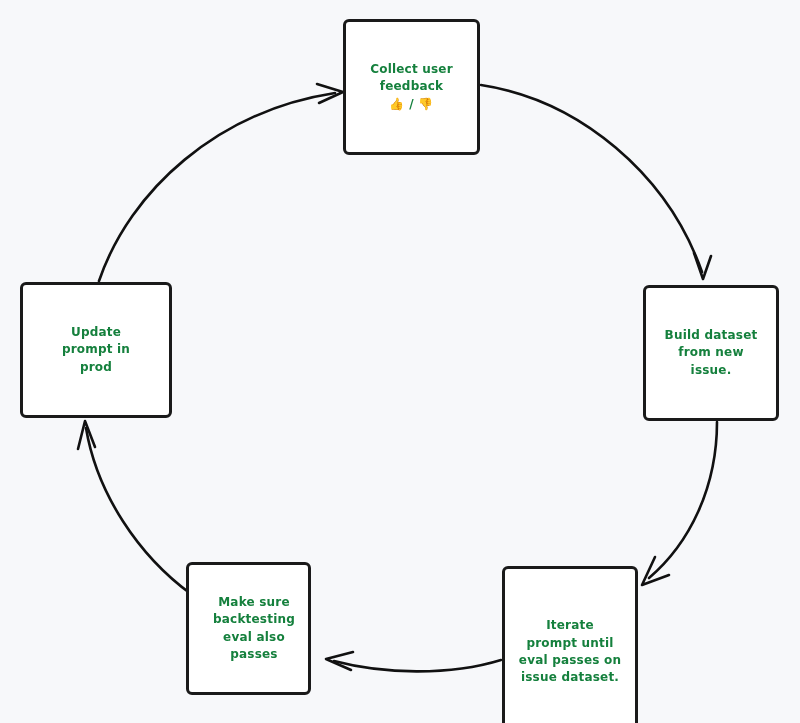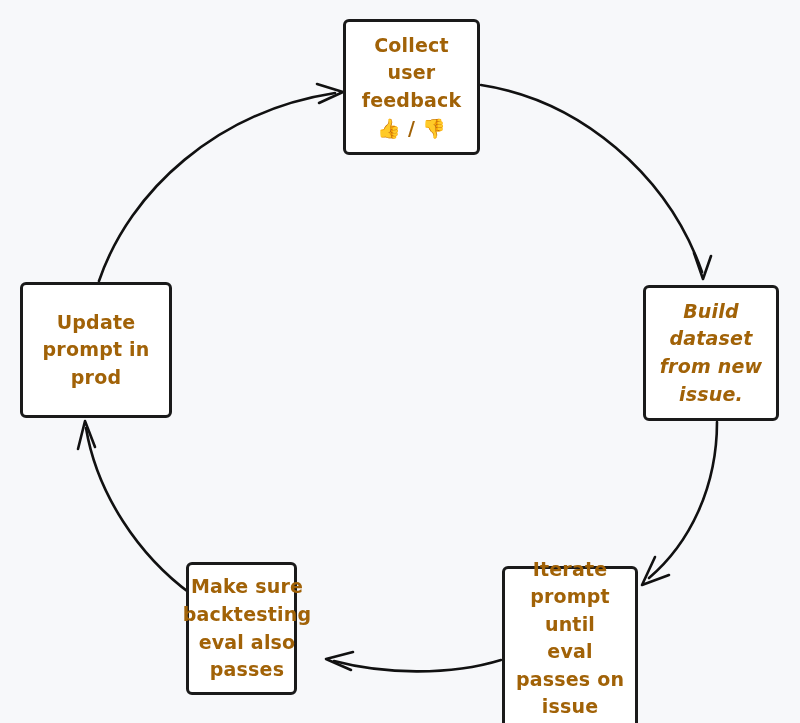--- a/index.html
+++ b/index.html
@@ -34,32 +34,32 @@
     border-radius: 6px;
     display: flex;
     align-items: center;
     justify-content: center;
     text-align: center;
     z-index: 2;
   }
   .node-label {
     font-family: "DejaVu Sans", sans-serif;
     font-weight: 700;
-    font-size: 19px;
+    font-size: 12px;
     line-height: 1.45;
-    color: #a16207;
+    color: #15803d;
     letter-spacing: 0.2px;
     padding: 0 8px;
     white-space: pre-line;
   }
   
   #node-collect-feedback { left: 343px; top: 19px;  width: 137px; height: 136px; }
-  #node-build-dataset    { left: 643px; top: 285px; width: 136px; height: 136px; font-style: italic; }
+  #node-build-dataset    { left: 643px; top: 285px; width: 136px; height: 136px; }
   #node-iterate-prompt   { left: 502px; top: 566px; width: 136px; height: 172px; }
-  #node-backtesting-eval { left: 186px; top: 562px; width: 111px; height: 133px; padding-left: 11px; }
+  #node-backtesting-eval { left: 186px; top: 562px; width: 125px; height: 133px; padding-left: 11px; }
   #node-update-prompt    { left: 20px;  top: 282px; width: 152px; height: 136px; }
 </style>
 </head>
 <body>
 
 <div id="canvas">
 
   <svg id="arrow-layer" viewBox="0 0 800 723" width="800" height="723" xmlns="http://www.w3.org/2000/svg">
     <g fill="none" stroke="#111111" stroke-width="2.6" stroke-linecap="round" stroke-linejoin="round">
 

